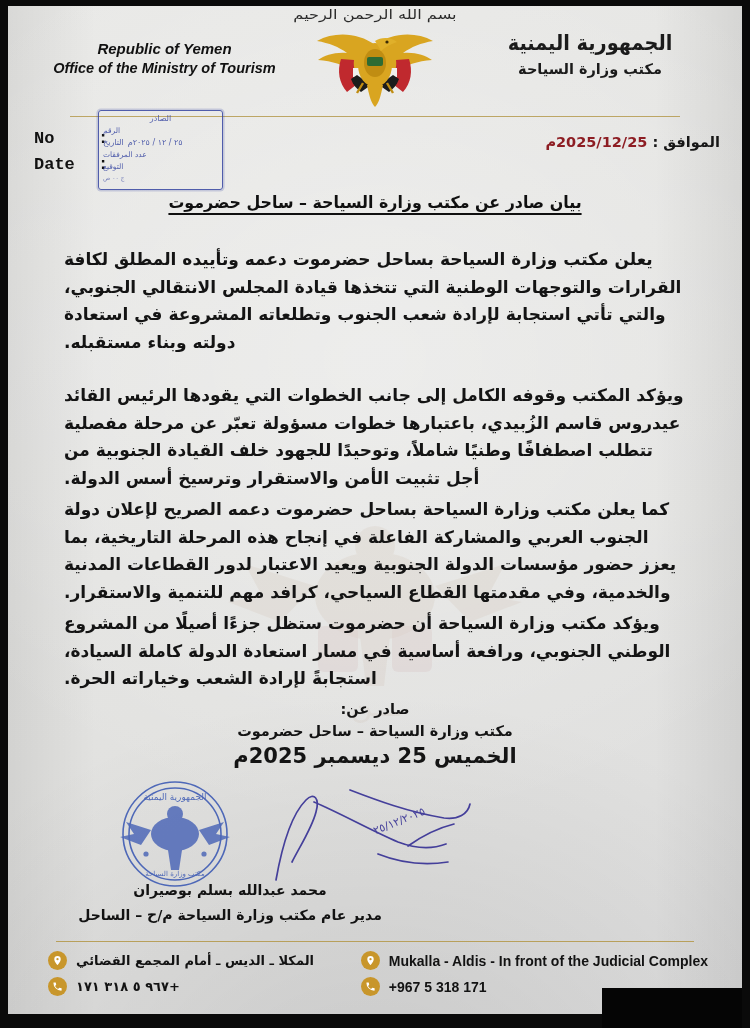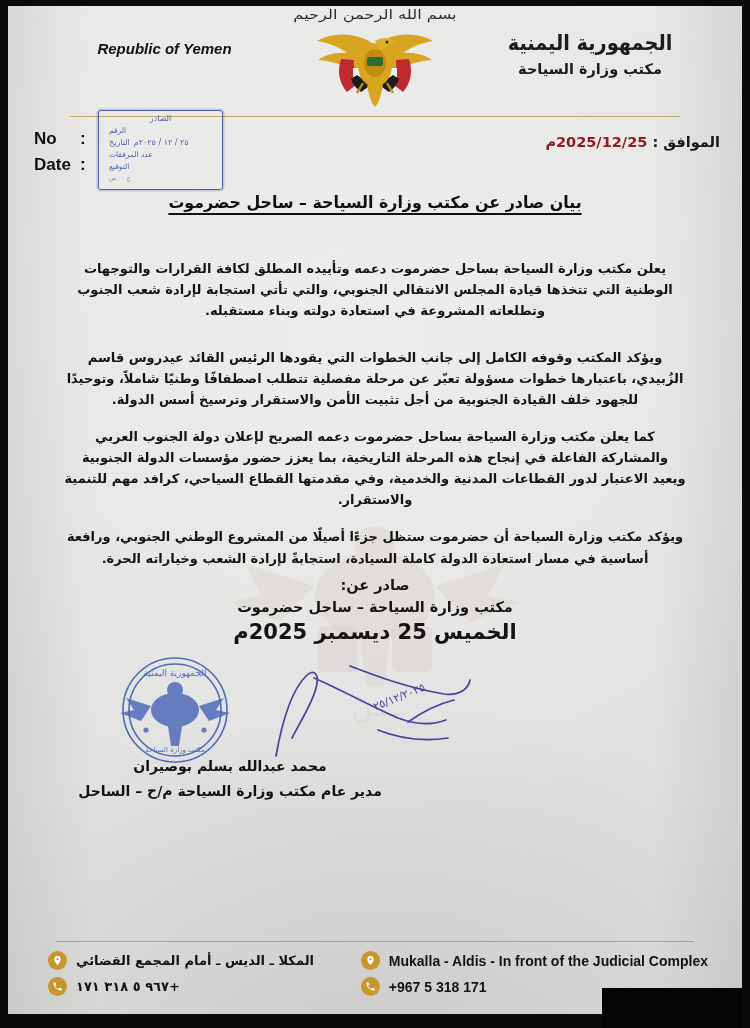--- a/index.html
+++ b/index.html
@@ -67,57 +67,57 @@
   .hdr-en .l1{font-size:15px;}
   .hdr-en .l2{font-size:14.5px;}
   .hdr-en .l3{font-size:12.5px;letter-spacing:.3px;}
 
   .hdr-rule{
     position:absolute;left:62px;right:62px;top:110px;height:0;
     border-top:1.5px solid #b59a4e;opacity:.85;z-index:3;
   }
 
   .meta-en{position:absolute;left:26px;top:120px;z-index:4;color:#111;font-weight:700;font-size:17px;line-height:1.5;}
-  .meta-en .row{display:flex;gap:2px;}
+  .meta-en .row{display:flex;gap:20px;font-family:Liberation Mono, monospace;}
   .meta-en .k{width:44px;}
 
   .meta-ar{position:absolute;right:22px;top:122px;z-index:4;text-align:left;}
   .meta-ar .r1{font-family:"DejaVu Sans",sans-serif;font-size:15px;font-weight:700;color:#161616;}
   .meta-ar .r2{font-family:"DejaVu Sans",sans-serif;font-size:14.5px;font-weight:700;color:#161616;margin-top:6px;}
   .meta-ar .date{color:#8d1d23;}
 
   
   .stamp-box{
     position:absolute;left:90px;top:104px;width:125px;height:80px;z-index:5;
     border:1.6px solid #2f3f9e;border-radius:3px;
     box-shadow:inset 0 0 0 2.5px rgba(255,255,255,0), 0 0 0 1.6px rgba(47,63,158,.25);
     color:#2f3f9e;opacity:.82;
     font-family:"DejaVu Sans",sans-serif;font-size:7.5px;
-    padding:3px 10px;box-sizing:border-box;
+    padding:3px 4px;box-sizing:border-box;
   }
   .stamp-box .sb-title{text-align:center;font-size:8px;letter-spacing:.5px;}
   .stamp-box .sb-row{display:flex;justify-content:flex-end;gap:4px;margin-top:3px;}
   .stamp-box .sb-row.big{font-size:8px;}
   .stamp-box .sb-foot{text-align:left;margin-top:3px;font-size:6px;opacity:.75;}
 
   
   .doc-title{
     position:relative;z-index:3;text-align:center;margin-top:12px;
     font-family:"DejaVu Sans",sans-serif;font-size:16.5px;font-weight:700;color:#101010;
     text-decoration:underline;text-underline-offset:5px;text-decoration-thickness:1.6px;
     transform:scaleX(.96);
   }
 
   .body{
     position:relative;z-index:3;margin:0 56px;padding-top:30px;
     font-family:"DejaVu Sans",sans-serif;color:#141414;
   }
   .para{
-    font-size:13px;line-height:1.62;text-align:center;font-weight:700;
-    margin:16px 0 16px 0;letter-spacing:-.1px;
+    font-size:17px;line-height:1.62;text-align:left;font-weight:700;
+    margin:4px 0 16px 0;letter-spacing:-.1px;
   }
   .para.p1{margin-bottom:26px;}
   .para.p2{margin-bottom:4px;}
   .para.p3{margin-bottom:4px;}
   .para.p4{margin-bottom:8px;}
 
   .issuer{
     position:relative;z-index:3;text-align:center;margin-top:2px;
     font-family:"DejaVu Sans",sans-serif;font-weight:700;color:#141414;
   }
@@ -212,20 +212,21 @@
         </svg>
       </div>
 
       <div class="hdr-ar">
         <div class="country">الجمهورية اليمنية</div>
         <div class="line2">مكتب وزارة السياحة</div>
       </div>
 
       <div class="hdr-en" dir="ltr">
         <div class="l1">Republic of Yemen</div>
+        <div class="l2">Office of the Ministry of Tourism</div>
       </div>
     </div>
 
     <div class="hdr-rule"></div>
 
     <div class="meta-en" dir="ltr">
       <div class="row">
         <span class="k">No</span>
         <span>:</span>
       </div>

